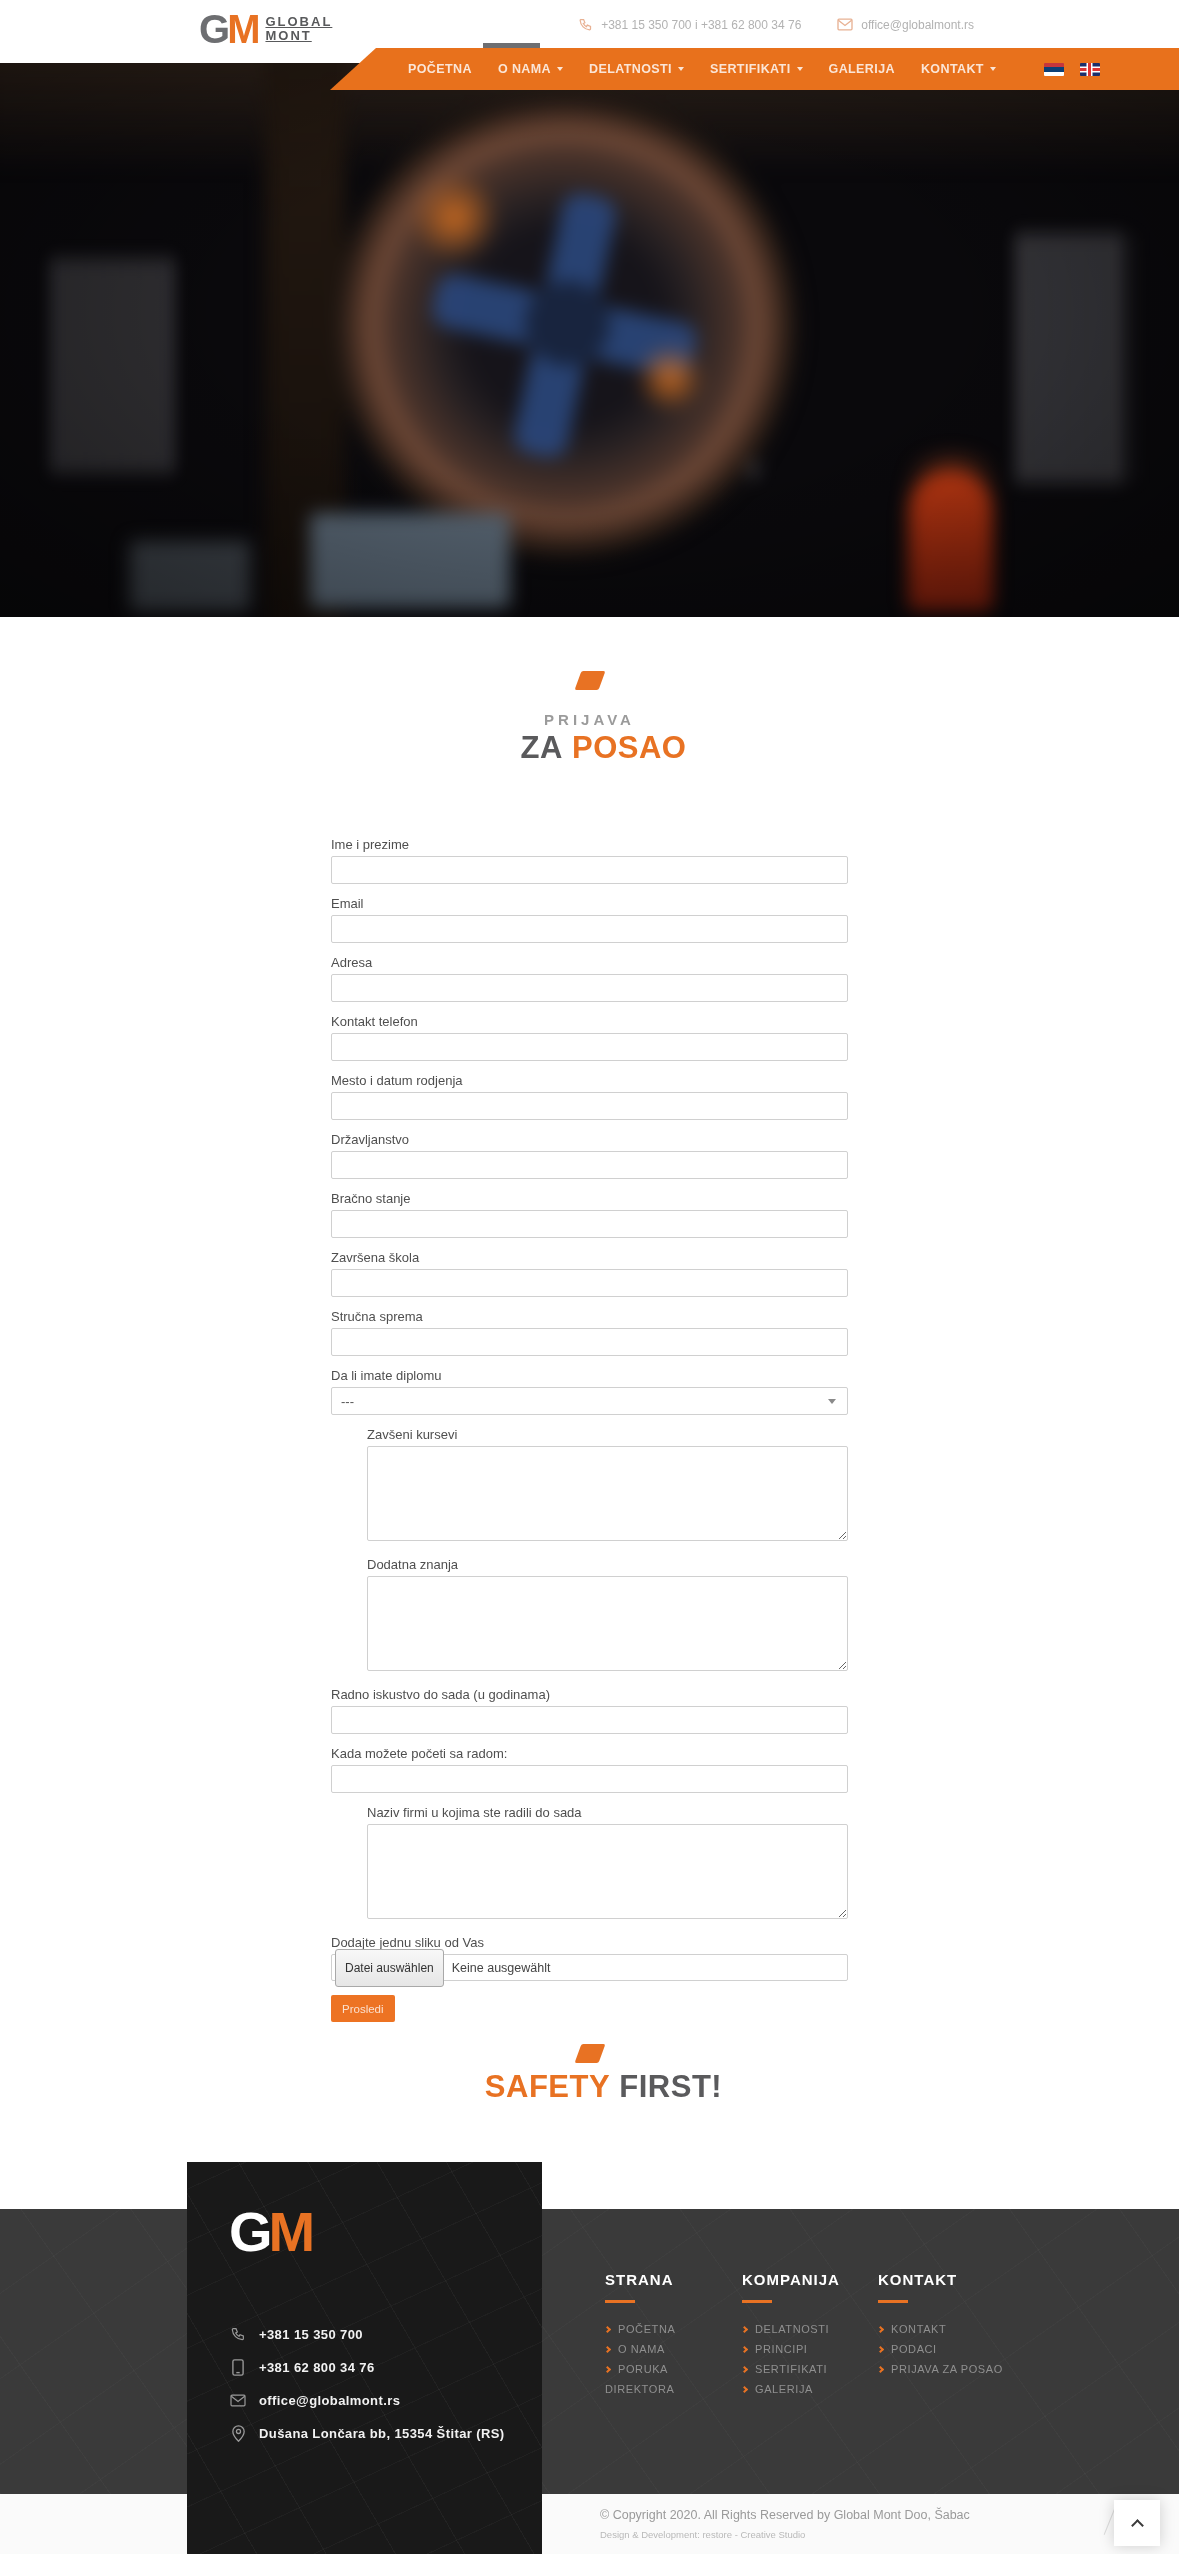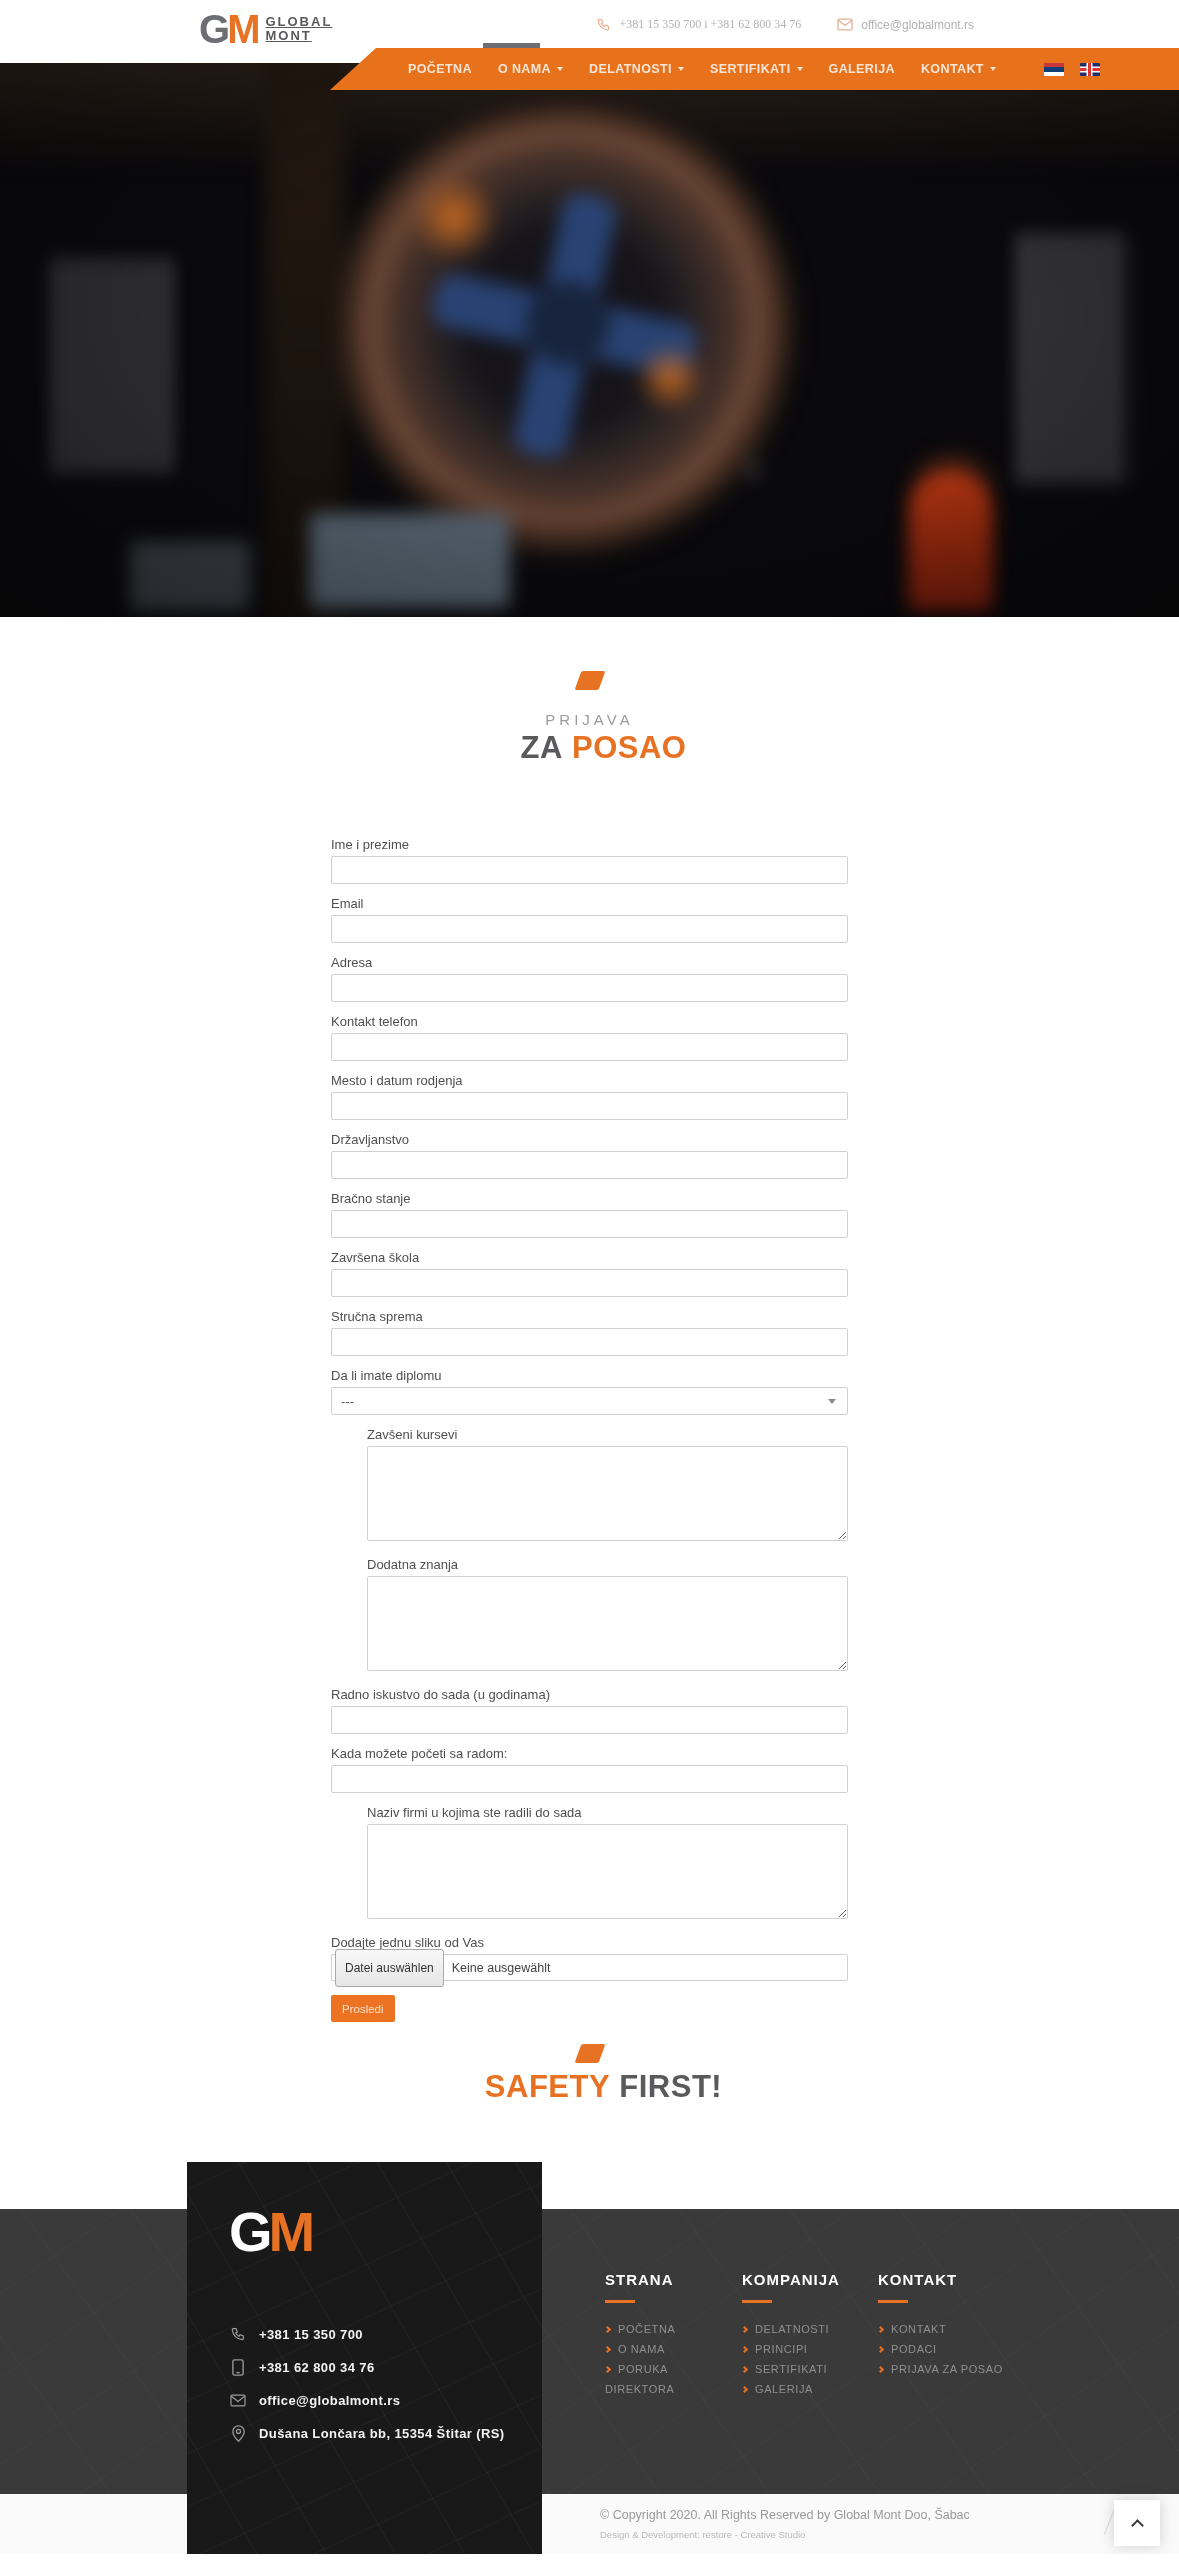--- a/index.html
+++ b/index.html
@@ -16,21 +16,21 @@
   .header-hero { position: relative; }
   .top-header { position: relative; height: 63px; background: #fff; z-index: 3; }
   .logo { position: absolute; left: 199px; top: 9px; display: flex; align-items: center; }
   .logo-gm { font-size: 40px; font-weight: 800; letter-spacing: -3px; line-height: 40px; }
   .logo-gm .g { color: #6d6e71; }
   .logo-gm .m { color: #e87223; }
   .logo-text { margin-left: 8px; font-size: 13px; font-weight: 800; letter-spacing: 2px; color: #58595b; line-height: 14px; text-decoration: underline; }
   .top-contacts { position: absolute; right: 205px; top: 17px; display: flex; align-items: center; font-size: 12px; color: #b2b2b2; }
   .top-contacts .ico { margin-right: 8px; display:inline-flex; }
   .top-contacts .grp { display: flex; align-items: center; margin-left: 36px; }
-  .top-contacts .grp:first-child { margin-left: 0; font-family: Liberation Serif, serif; }
+  .top-contacts .grp:first-child { margin-left: 0; }
 
   
   .nav-bar {
     position: absolute; top: 48px; left: 330px; width: 849px; height: 42px;
     background: #e8711c; z-index: 4;
     clip-path: polygon(46px 0, 100% 0, 100% 100%, 0 100%);
     display: flex; align-items: center; padding-left: 78px;
   }
   .nav-item { display: flex; align-items: center; margin-right: 26px; cursor: pointer;
     font-size: 12.5px; font-weight: 700; letter-spacing: .4px; color: rgba(255,255,255,.82); }
@@ -65,21 +65,21 @@
   .equip-box { position:absolute; left: 330px; top: 470px; width: 200px; height: 95px; background:#54616e; border-radius:6px; }
   .equip-box2 { position:absolute; left: 150px; top: 498px; width: 120px; height: 70px; background:#393e44; border-radius:4px; }
   .red-object { position:absolute; left: 928px; top: 428px; width: 85px; height: 140px; background:linear-gradient(#c23a12,#7a1d0c); border-radius: 40px 40px 8px 8px; }
   .red-glow { position:absolute; left: 912px; top: 408px; width: 120px; height: 70px; border-radius:50%; background: radial-gradient(circle, rgba(220,90,40,.5), rgba(220,90,40,0) 70%); }
   .hero-vignette { position:absolute; inset:0; background: radial-gradient(ellipse at 50% 45%, rgba(0,0,0,0) 40%, rgba(0,0,0,.38) 95%); }
 
   
   .main { background:#fff; padding-top: 54px; padding-bottom: 58px; }
   .section-head { text-align: center; }
   .para-icon { display:inline-block; width: 24px; height: 19px; background:#e87223; transform: skewX(-20deg); border-radius:2px; }
-  .eyebrow { margin-top: 17px; font-size: 15px; letter-spacing: 4px; color: #9b9b9b; font-weight: 400; }
+  .eyebrow { margin-top: 17px; font-size: 15px; letter-spacing: 4px; color: #9b9b9b; font-weight: 700; }
   .sec-title { margin-top: 3px; font-size: 31px; font-weight: 800; letter-spacing: .5px; line-height: 34px; padding-left: 28px; }
   .sec-title .t-gray { color: #5a5a5c; }
   .sec-title .t-orange { color: #e87223; }
 
   
   .job-form { width: 517px; margin: 72px auto 0; }
   .field { margin-bottom: 12px; }
   .field-label { display:block; font-size: 13px; line-height: 16px; color: #4f4f4f; margin-bottom: 3px; }
   .field-input { width: 100%; height: 28px; border: 1px solid #d0d0d0; border-radius: 2px; background:#fff;
     font-family: "Liberation Sans", sans-serif; font-size: 13px; color:#333; padding: 0 9px; outline: none; }

